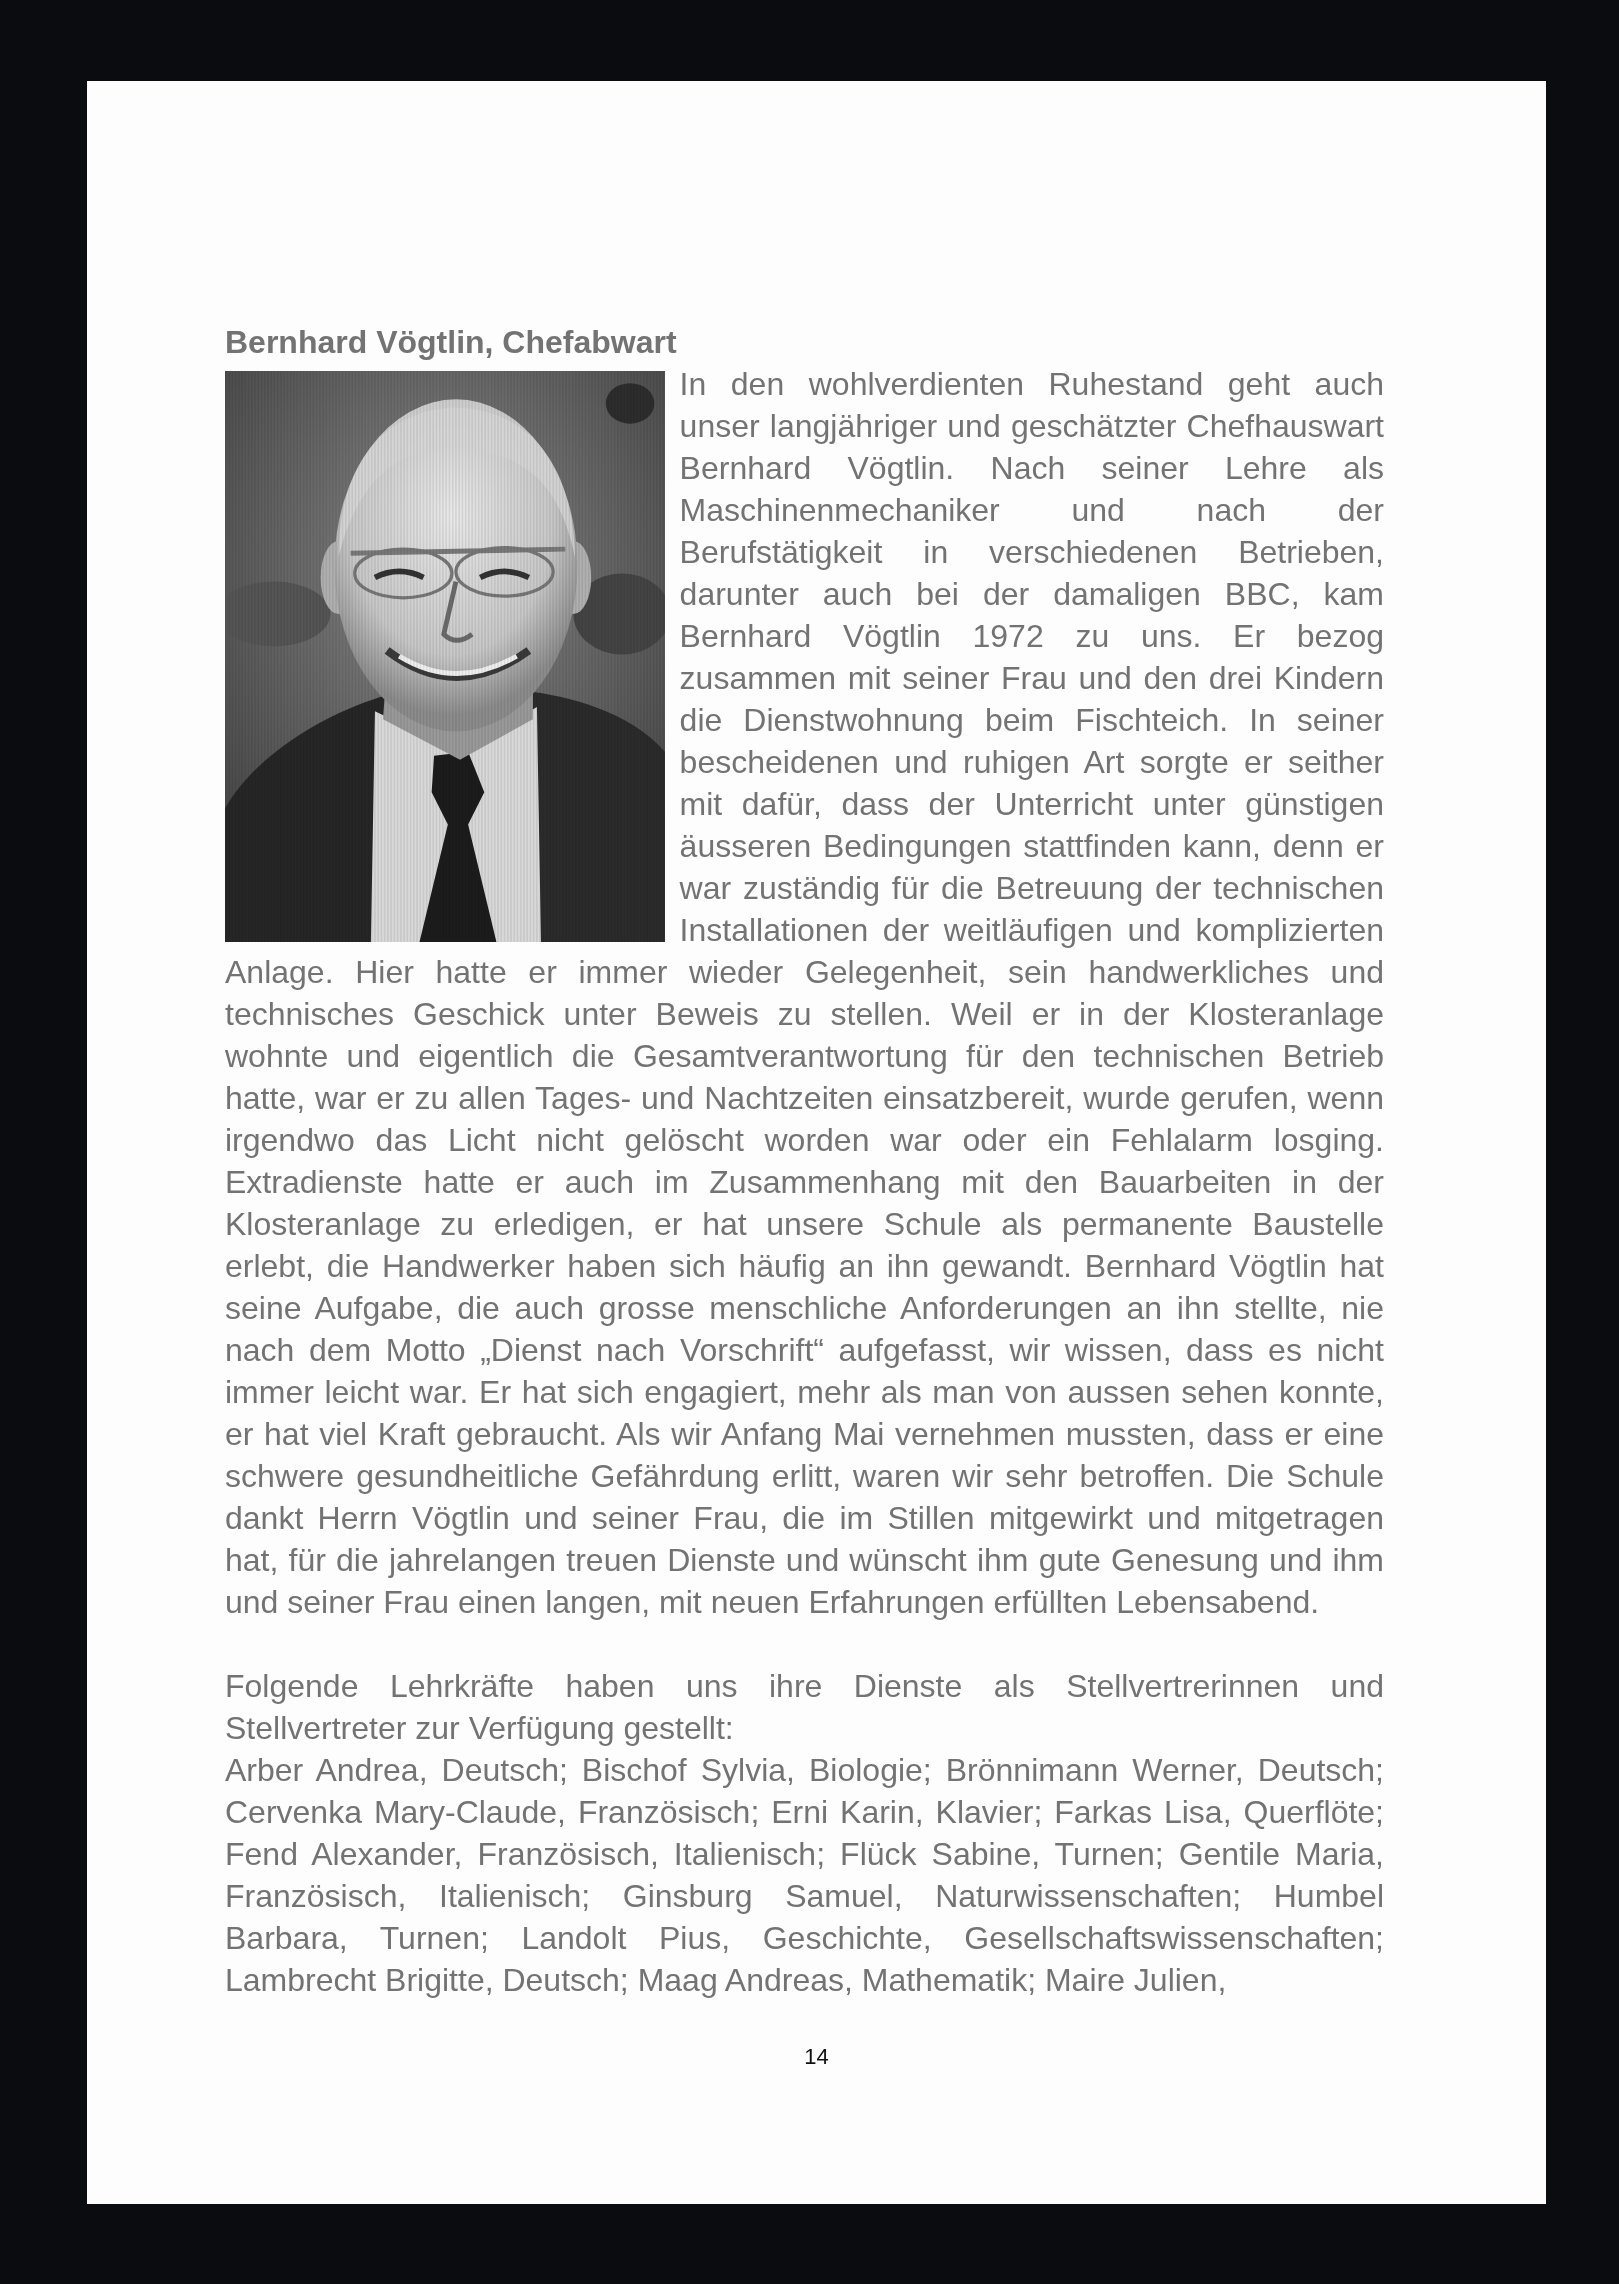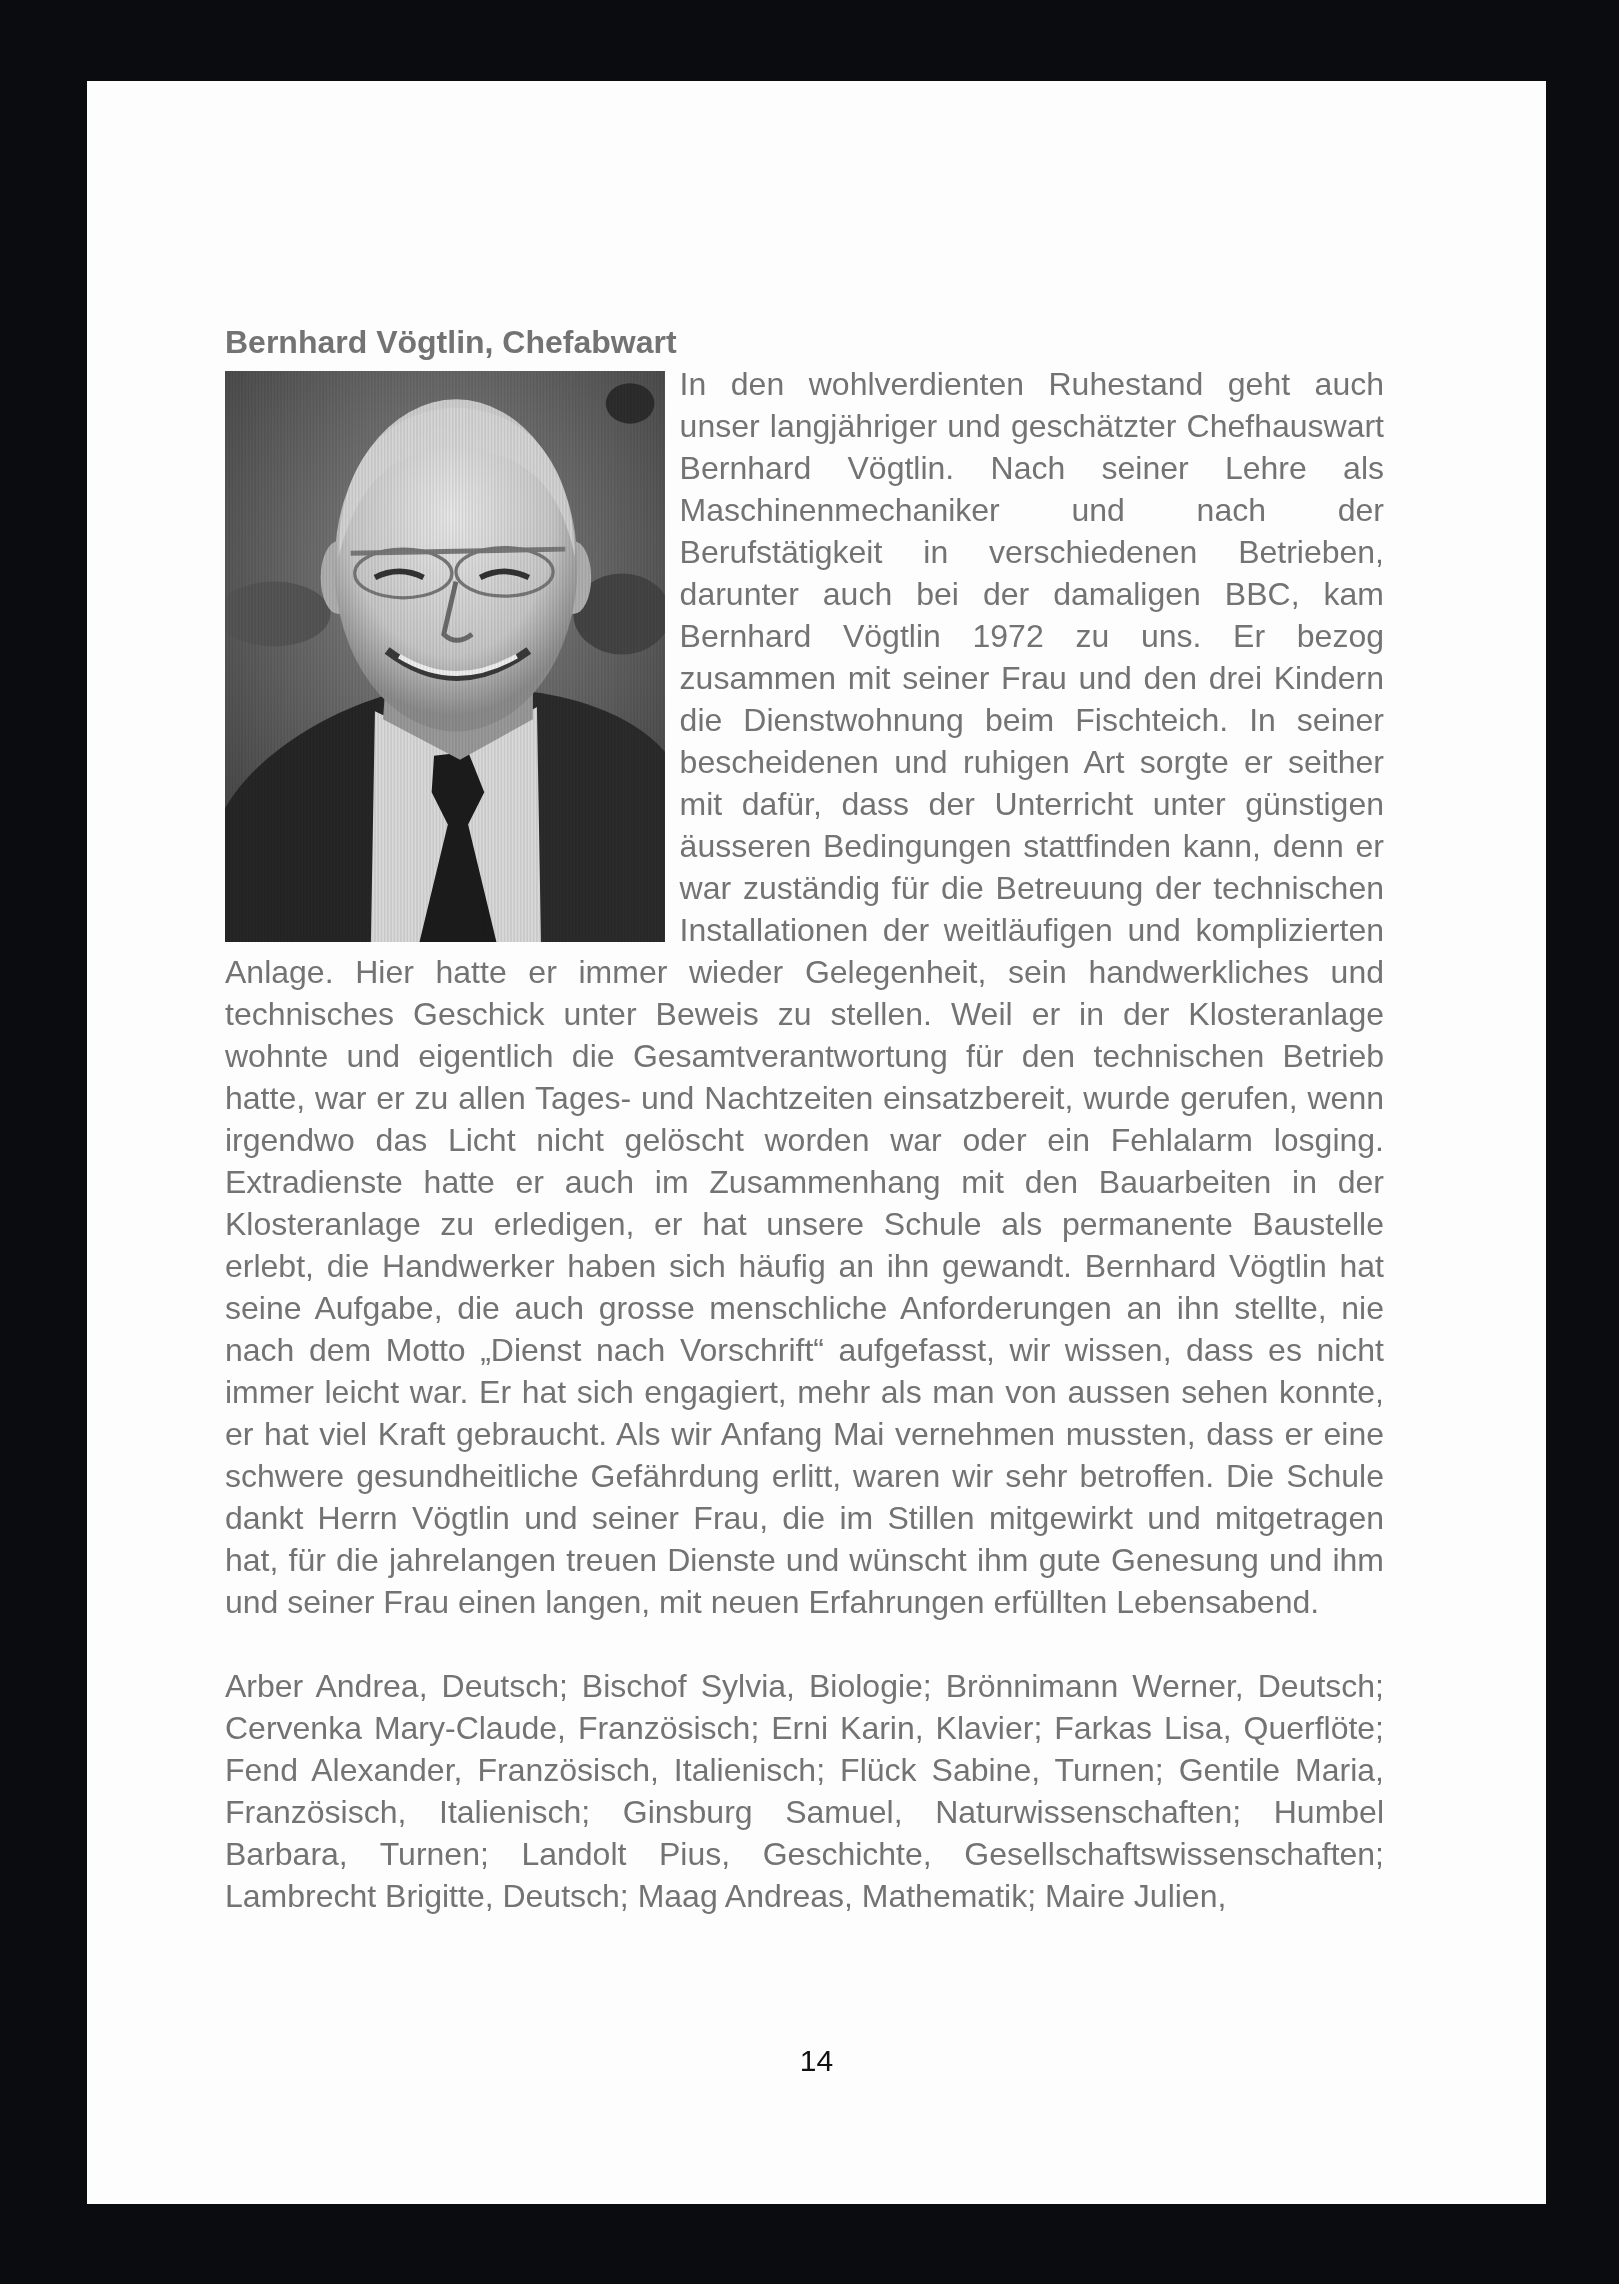--- a/index.html
+++ b/index.html
@@ -46,21 +46,21 @@
     text-align: justify;
     hyphens: manual;
   }
   .spacer { height: 42px; }
   .page-number {
     position: absolute;
     left: 0; width: 100%;
     top: 1963px;
     text-align: center;
     font-family: "Liberation Sans", sans-serif;
-    font-size: 30px;
+    font-size: 22px;
     color: #111;
   }
 </style>
 </head>
 <body>
 
 <div class="page">
   <div class="content">
 
     <h2 class="heading">Bernhard Vögtlin, Chefabwart</h2>
@@ -116,18 +116,19 @@
         <path d="M200,345 Q285,410 375,345" stroke="#3a3a3a" stroke-width="10" fill="none"></path>
         <path d="M215,352 Q285,395 360,352" stroke="#f0f0f0" stroke-width="6" fill="none"></path>
         <rect width="543" height="705" fill="url(#halftone)"></rect>
       </svg>
     </div>
 
     <p class="para">In den wohlverdienten Ruhestand geht auch unser langjähriger und geschätzter Chefhauswart Bernhard Vögtlin. Nach seiner Lehre als Maschinenmechaniker und nach der Berufstätigkeit in verschiedenen Betrieben, darunter auch bei der damaligen BBC, kam Bernhard Vögtlin 1972 zu uns. Er bezog zusammen mit seiner Frau und den drei Kindern die Dienstwohnung beim Fischteich. In seiner bescheidenen und ruhigen Art sorgte er seither mit dafür, dass der Unterricht unter günstigen äusseren Bedingungen stattfinden kann, denn er war zuständig für die Betreuung der technischen Installationen der weitläufigen und komplizierten Anlage. Hier hatte er immer wieder Gelegenheit, sein handwerkliches und technisches Geschick unter Beweis zu stellen. Weil er in der Klosteranlage wohnte und eigentlich die Gesamtverantwortung für den technischen Betrieb hatte, war er zu allen Tages- und Nachtzeiten einsatzbereit, wurde gerufen, wenn irgendwo das Licht nicht gelöscht worden war oder ein Fehlalarm losging. Extradienste hatte er auch im Zusammenhang mit den Bauarbeiten in der Klosteranlage zu erledigen, er hat unsere Schule als permanente Baustelle erlebt, die Handwerker haben sich häufig an ihn gewandt. Bernhard Vögtlin hat seine Aufgabe, die auch grosse menschliche Anforderungen an ihn stellte, nie nach dem Motto „Dienst nach Vorschrift“ aufgefasst, wir wissen, dass es nicht immer leicht war. Er hat sich engagiert, mehr als man von aussen sehen konnte, er hat viel Kraft gebraucht. Als wir Anfang Mai vernehmen mussten, dass er eine schwere gesundheitliche Gefährdung erlitt, waren wir sehr betroffen. Die Schule dankt Herrn Vögtlin und seiner Frau, die im Stillen mitgewirkt und mitgetragen hat, für die jahrelangen treuen Dienste und wünscht ihm gute Genesung und ihm und seiner Frau einen langen, mit neuen Erfahrungen erfüllten Lebensabend.</p>
 
     <div class="spacer"></div>
 
+    <p class="para">Folgende Lehrkräfte haben uns ihre Dienste als Stellvertrerinnen und Stellvertreter zur Verfügung gestellt:</p>
     <p class="para">Arber Andrea, Deutsch; Bischof Sylvia, Biologie; Brönnimann Werner, Deutsch; Cervenka Mary-Claude, Französisch; Erni Karin, Klavier; Farkas Lisa, Querflöte; Fend Alexander, Französisch, Italienisch; Flück Sabine, Turnen; Gentile Maria, Französisch, Italienisch; Ginsburg Samuel, Naturwissenschaften; Humbel Barbara, Turnen; Landolt Pius, Geschichte, Gesellschaftswissenschaften; Lambrecht Brigitte, Deutsch; Maag Andreas, Mathematik; Maire Julien,</p>
   </div>
 
   <div class="page-number">14</div>
 </div>
 
 
 </body></html>

